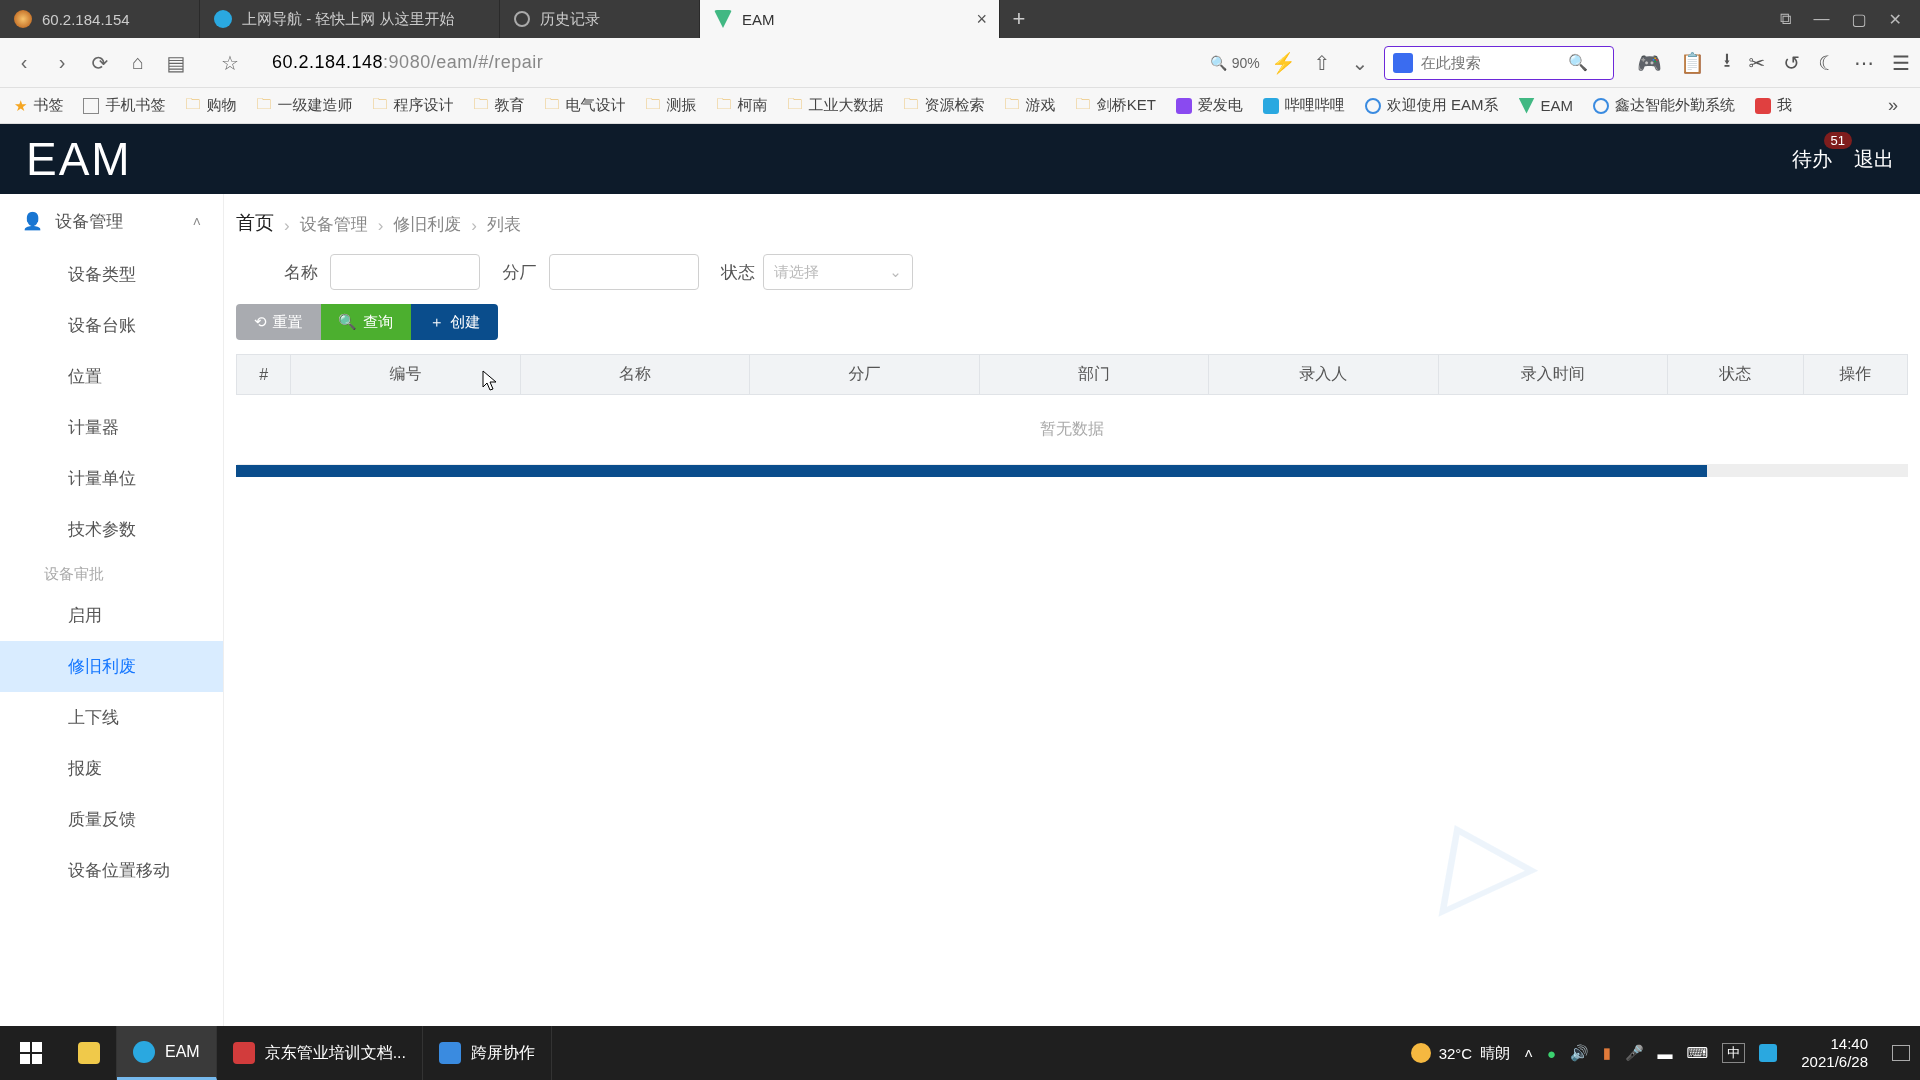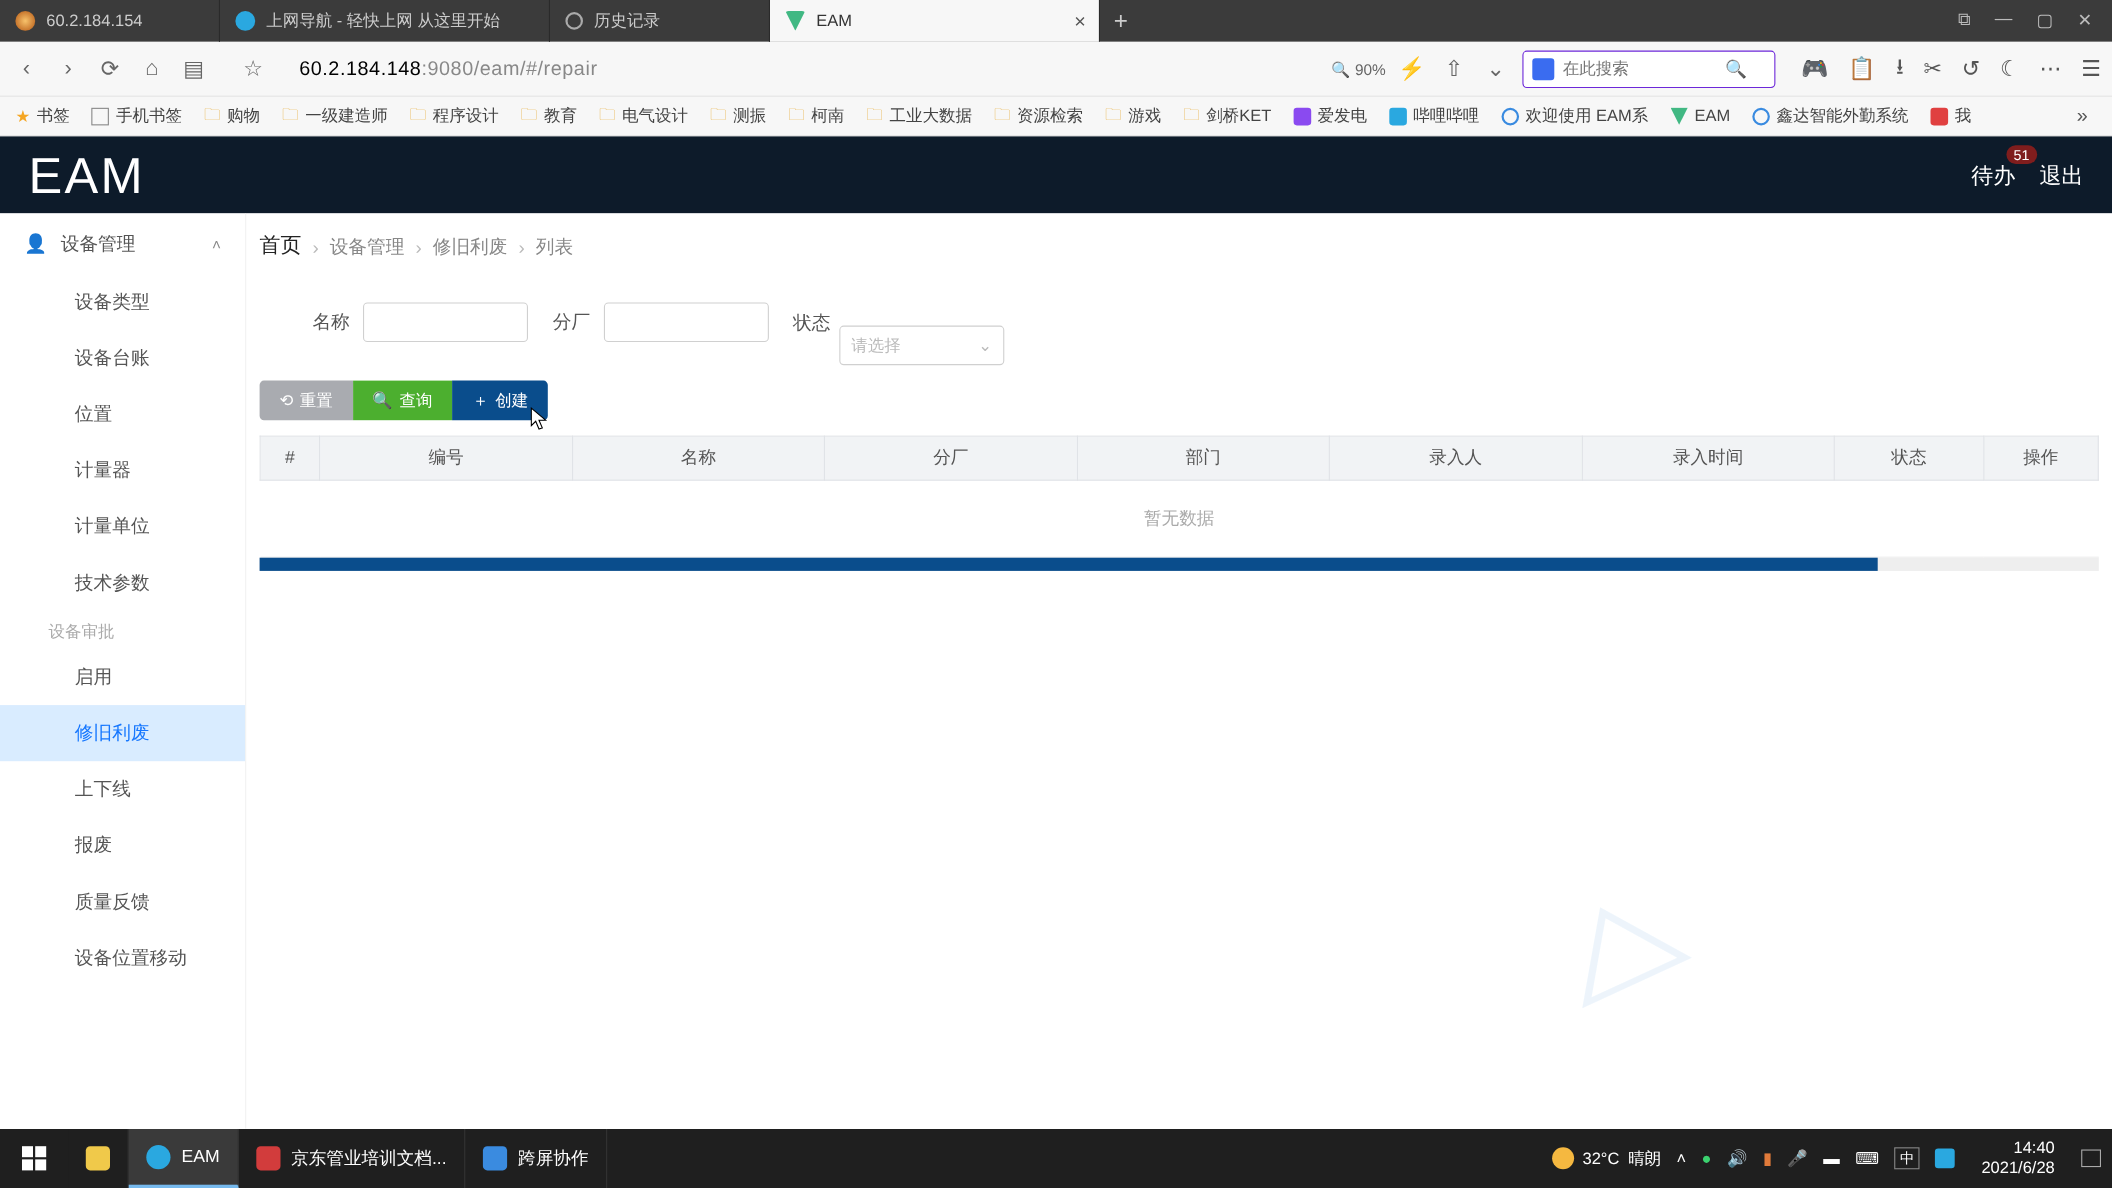--- a/index.html
+++ b/index.html
@@ -49,21 +49,21 @@
 .sidebar .item.active { background:#d9ecff; color:#1677ff;}
 
 .main { flex:1; padding:0; background:#fff; overflow:auto;}
 .breadcrumb { display:flex; align-items:flex-end; gap:10px; padding:16px 12px 12px 12px; font-size:17px; color:#888;}
 .breadcrumb .root { color:#222; font-weight:500; font-size:19px;}
 .breadcrumb .sep { color:#bbb;}
 
 .filters { display:flex; align-items:center; gap:22px; padding:6px 12px 14px 60px;}
 .filters label { font-size:17px; color:#555; margin-right:8px;}
 .filters input.txt { width:150px; height:36px; border:1px solid #d0d0d0; border-radius:4px; padding:0 10px; font-size:15px;}
-.filters .select { width:150px; height:36px; border:1px solid #d0d0d0; border-radius:4px; padding:0 10px; font-size:15px; color:#bbb; display:flex; align-items:center; justify-content:space-between;margin-top:42px;}
+.filters .select { width:150px; height:36px; border:1px solid #d0d0d0; border-radius:4px; padding:0 10px; font-size:15px; color:#bbb; display:flex; align-items:center; justify-content:space-between;}
 
 .actions { display:flex; gap:0; padding:0 12px 14px 12px;}
 .actions button { height:36px; border:none; color:#fff; font-size:15px; padding:0 18px; display:flex; align-items:center; gap:6px; cursor:pointer;}
 .btn-reset { background:#a9abb0; border-radius:4px 0 0 4px;}
 .btn-query { background:#4caf2f;}
 .btn-create { background:#0a4d8c; border-radius:0 4px 4px 0;}
 
 .table-wrap { padding:0 12px;}
 table.data { width:100%; border-collapse:collapse; table-layout:fixed;}
 table.data th { background:#f1f3f5; border:1px solid #e0e3e7; font-weight:500; color:#555; font-size:16px; height:40px;}

